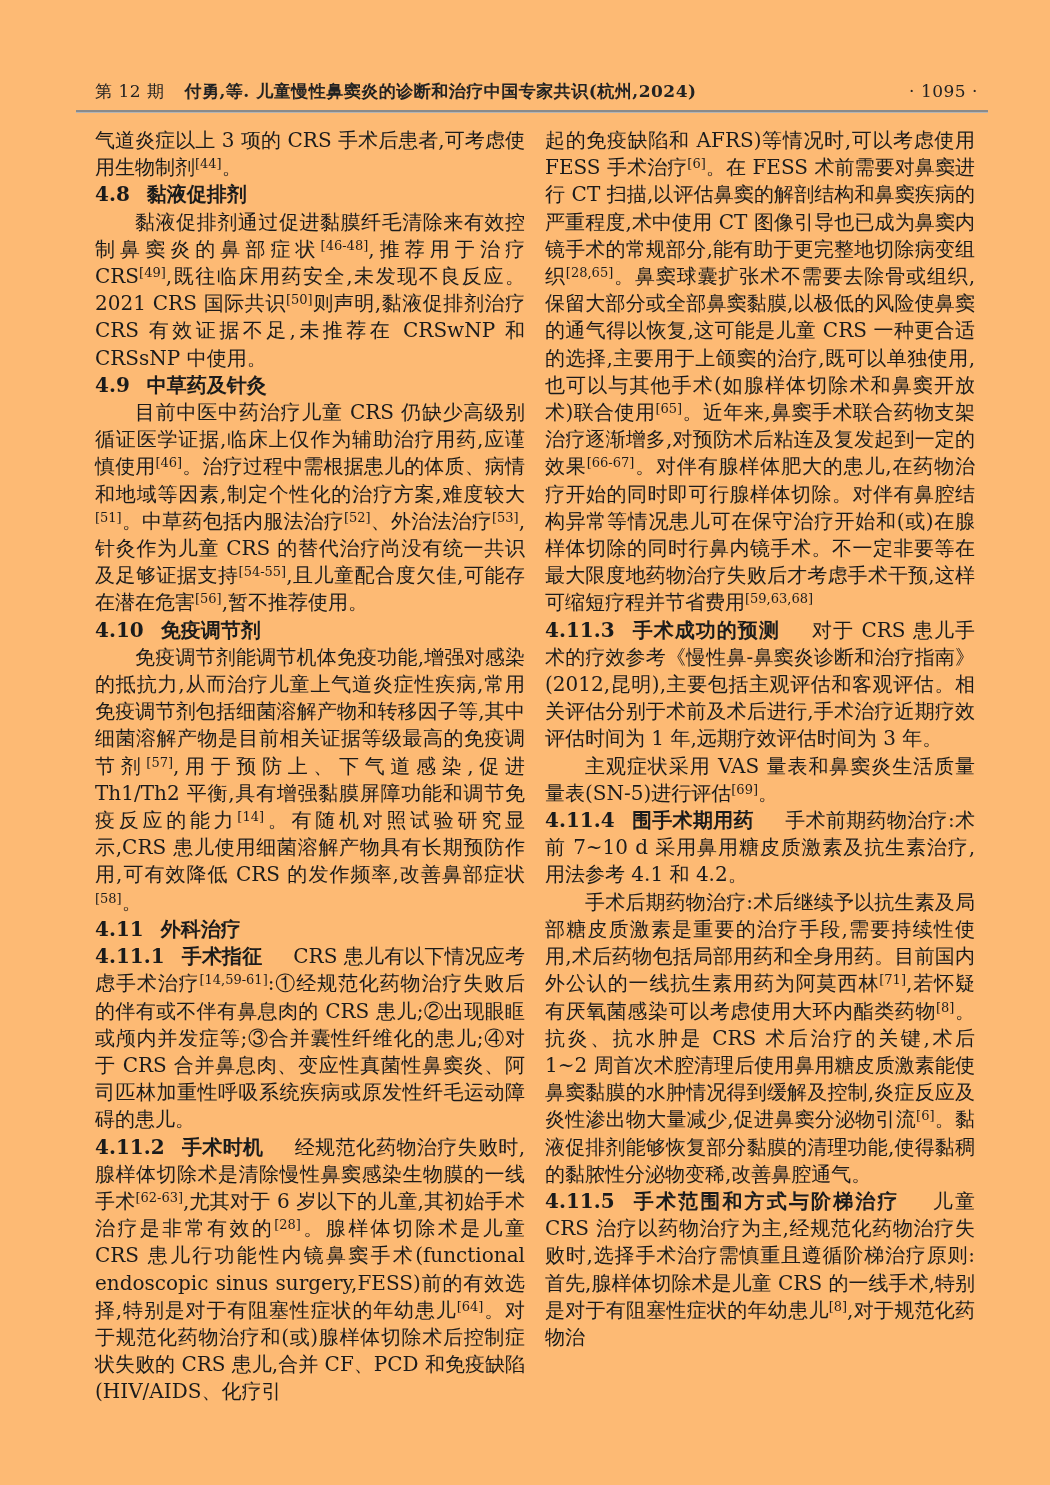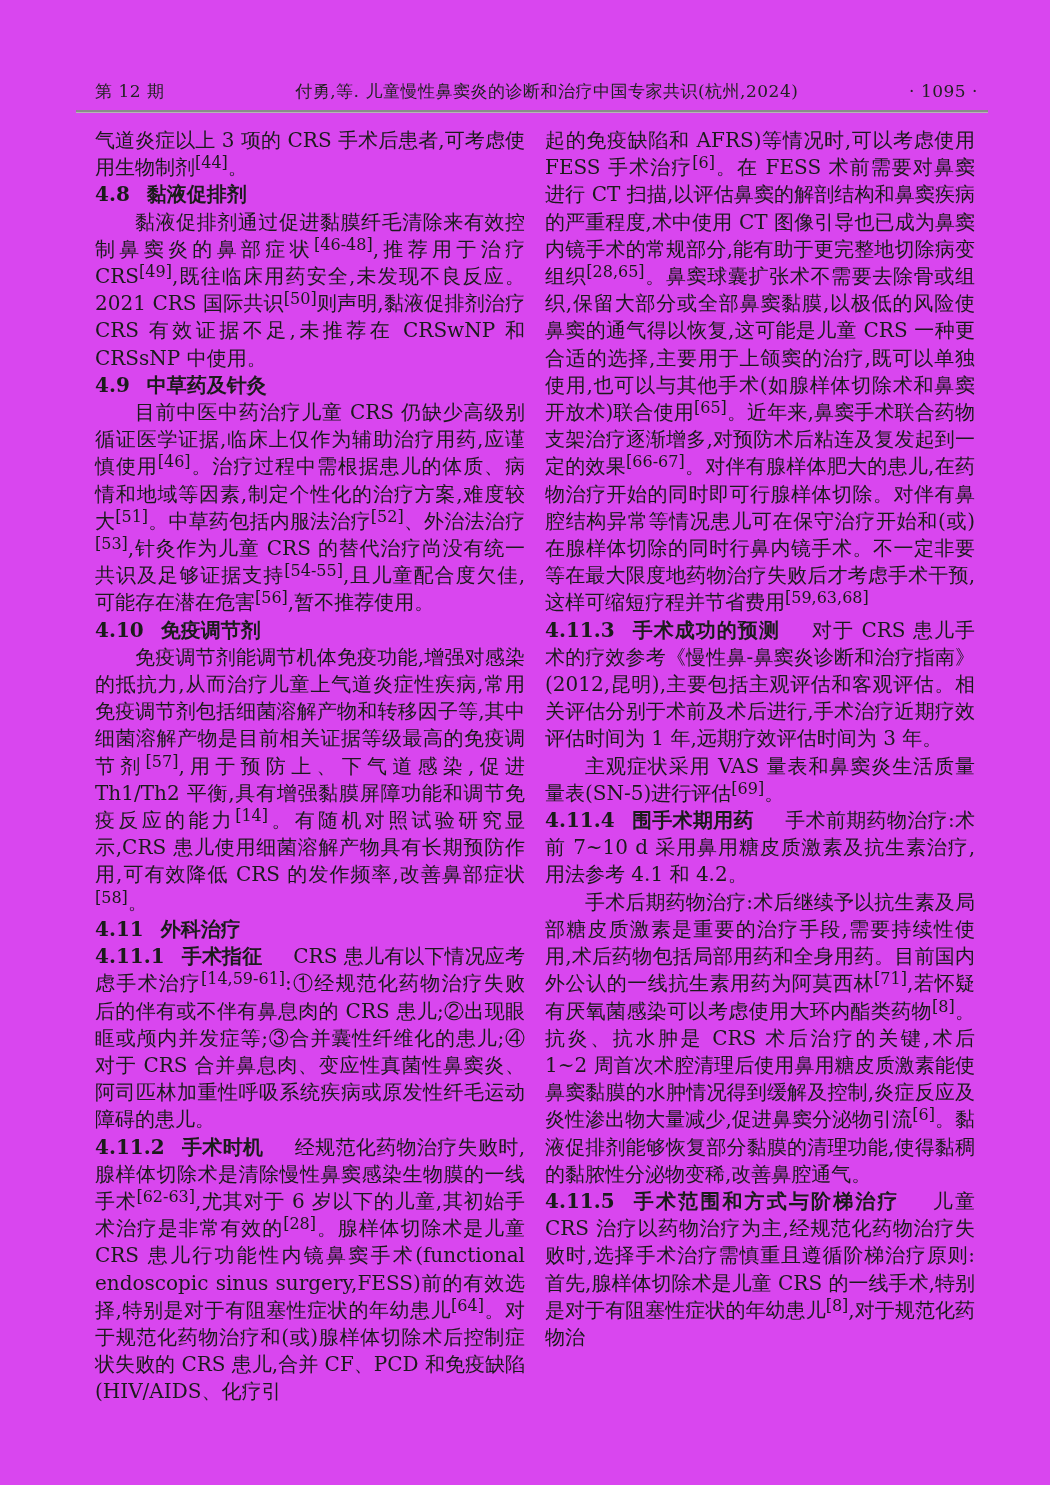--- a/index.html
+++ b/index.html
@@ -4,38 +4,38 @@
 <style>
   html, body {
     margin: 0;
     padding: 0;
     background: #fdfdfc;
   }
   .page {
     position: relative;
     width: 1050px;
     height: 1485px;
-    background: #d946ef;
+    background: #fdba74;
     overflow: hidden;
     font-family: "DejaVu Serif", "Liberation Serif", serif;
     color: #1b1b1b;
   }
   .header-row {
     position: absolute;
     left: 95px;
     right: 72px;
     top: 80px;
     display: flex;
     justify-content: space-between;
     align-items: baseline;
     font-size: 17px;
     letter-spacing: 0.5px;
     color: #222;
   }
-  .header-title { text-align: center; flex: 1; }
+  .header-title { flex: 1; font-weight: bold; }
   .header-issue { white-space: nowrap; margin-right: 20px; }
   .header-page  { white-space: nowrap; }
   .header-rule {
     position: absolute;
     left: 76px;
     right: 62px;
     top: 110px;
     border-top: 2px solid #8a8a8a;
     border-bottom: 1px solid #b5b5b5;
     height: 0;
@@ -56,21 +56,21 @@
     text-justify: inter-ideograph;
   }
   .col p { margin: 0; }
   .para.indent { text-indent: 2em; }
   .h2 { font-weight: bold; }
   .h2 .num { font-weight: bold; }
   .gap-s { display: inline-block; width: 0.85em; }
   .gap-l { display: inline-block; width: 1.55em; }
   b.runin-num, b.runin-title { font-weight: bold; }
   sup.ref {
-    font-size: 16px;
+    font-size: 13px;
     line-height: 0;
     vertical-align: 6px;
     letter-spacing: 0;
   }
 </style>
 </head>
 <body>
 
 <div class="page">
   <div class="header-row">

